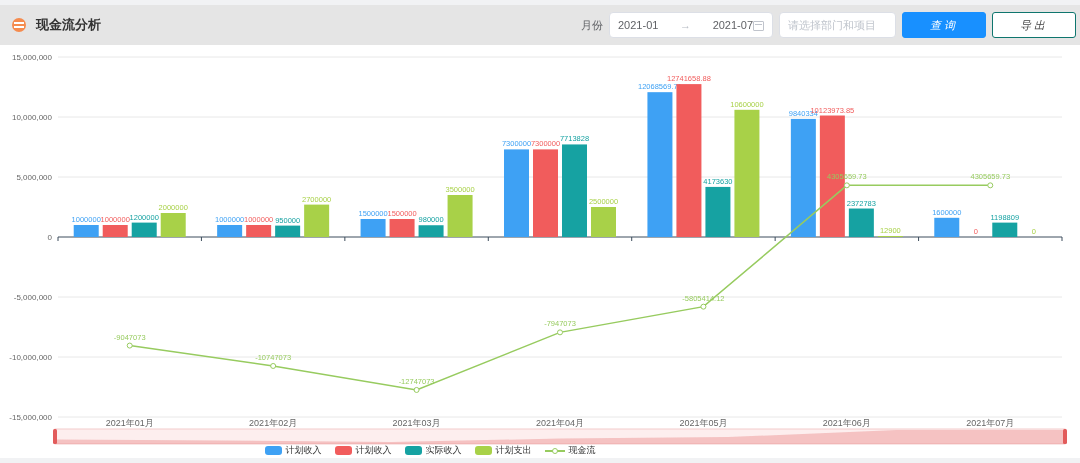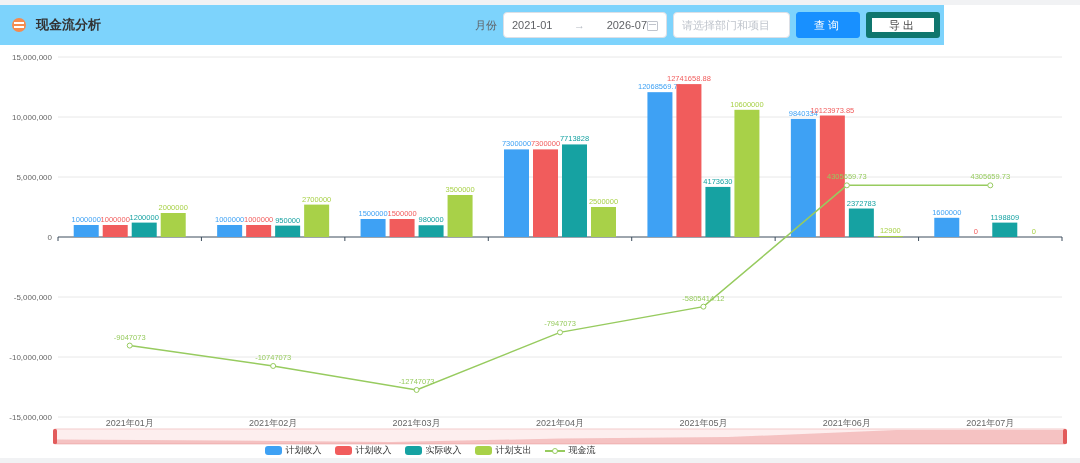--- a/index.html
+++ b/index.html
@@ -2,41 +2,41 @@
 <html><head>
 <meta charset="utf-8">
 <style>
   html,body{margin:0;padding:0;background:#e9ebee;}
   .page{position:relative;width:1080px;height:463px;background:#fff;overflow:hidden;
         font-family:"Liberation Sans","DejaVu Sans",sans-serif;}
   .top-strip{position:absolute;top:0;left:0;width:1080px;height:5px;background:#f1f2f4;}
   .bottom-strip{position:absolute;bottom:0;left:0;width:1080px;height:5px;background:#f1f2f4;}
 
   
-  .header{position:absolute;top:5px;left:0;width:944px;height:40px;display:flex;align-items:center;background:#7dd3fc;}
+  .header{position:absolute;top:5px;left:0;width:1080px;height:40px;display:flex;align-items:center;background:#e5e5e5;}
   .hd-left{display:flex;align-items:center;margin-left:12px;}
   .menu-icon{width:14px;height:14px;border-radius:50%;background:#f58b4e;position:relative;}
   .menu-icon::before{content:"";position:absolute;left:2px;right:2px;top:4px;height:2px;background:#fff;box-shadow:0 4px 0 #fff;}
   .title{margin-left:10px;font-size:13px;font-weight:700;color:#333;}
   .hd-right{margin-left:auto;margin-right:4px;display:flex;align-items:center;gap:6px;}
   .month-label{font-size:11px;color:#606266;font-family:Liberation Mono, monospace;}
   .date-range{width:164px;height:26px;border:1px solid #dcdfe6;border-radius:4px;display:flex;
               align-items:center;padding:0 8px;box-sizing:border-box;color:#606266;font-size:11px;background:#fff;cursor:pointer;}
   .date-val{flex:0 0 auto;}
   .date-sep{flex:1;text-align:center;color:#b4b9c2;font-size:11px;}
   .cal-icon{margin-left:auto;width:11px;height:11px;position:relative;display:inline-block;}
   .cal-icon::before{content:"";position:absolute;left:0;right:0;top:1px;bottom:0;border:1px solid #c0c4cc;border-radius:1px;}
   .cal-icon::after{content:"";position:absolute;left:2px;right:2px;top:4px;height:1px;background:#c0c4cc;}
   .proj-input{width:117px;height:26px;border:1px solid #dcdfe6;border-radius:4px;box-sizing:border-box;
               font-size:11px;padding:12px 8px;color:#606266;font-family:inherit;}
   .proj-input::placeholder{color:#bfc4cc;}
   .btn{height:26px;border-radius:3px;font-size:11px;display:flex;align-items:center;justify-content:center;
-       cursor:pointer;letter-spacing:3px;padding:0 17px;box-sizing:border-box;font-family:inherit;}
+       cursor:pointer;letter-spacing:3px;padding:0 27px;box-sizing:border-box;font-family:inherit;font-style:italic;}
   .btn-primary{background:#1890ff;color:#fff;border:1px solid #1890ff;}
-  .btn-plain{background:#fff;color:#444;border:6px solid #0f766e;}
+  .btn-plain{background:#fff;color:#444;border:1px solid #0f766e;}
 
   
   #chart{position:absolute;top:45px;left:0;}
   #chart text{font-family:"Liberation Sans","DejaVu Sans",sans-serif;}
 
   
   .legend{position:absolute;top:443px;left:0;width:860px;height:15px;display:flex;
           align-items:center;justify-content:center;gap:13px;text-align:right;}
   .lg-item{display:flex;align-items:center;gap:4px;cursor:pointer;}
   .lg-swatch{width:17px;height:9px;border-radius:3px;display:inline-block;}
@@ -55,21 +55,21 @@
   <div class="header">
     <div class="hd-left">
       <span class="menu-icon"></span>
       <span class="title">现金流分析</span>
     </div>
     <div class="hd-right">
       <span class="month-label">月份</span>
       <div class="date-range">
         <span class="date-val">2021-01</span>
         <span class="date-sep">→</span>
-        <span class="date-val">2026-07</span>
+        <span class="date-val">2021-07</span>
         <span class="cal-icon"></span>
       </div>
       <input class="proj-input" placeholder="请选择部门和项目" style="">
       <button class="btn btn-primary">查询</button>
       <button class="btn btn-plain">导出</button>
     </div>
   </div>
 
   <svg id="chart" width="1080" height="400" viewBox="0 0 1080 400">
       <line x1="58" y1="12" x2="1062" y2="12" stroke="#e8e8e8" stroke-width="1"></line>

